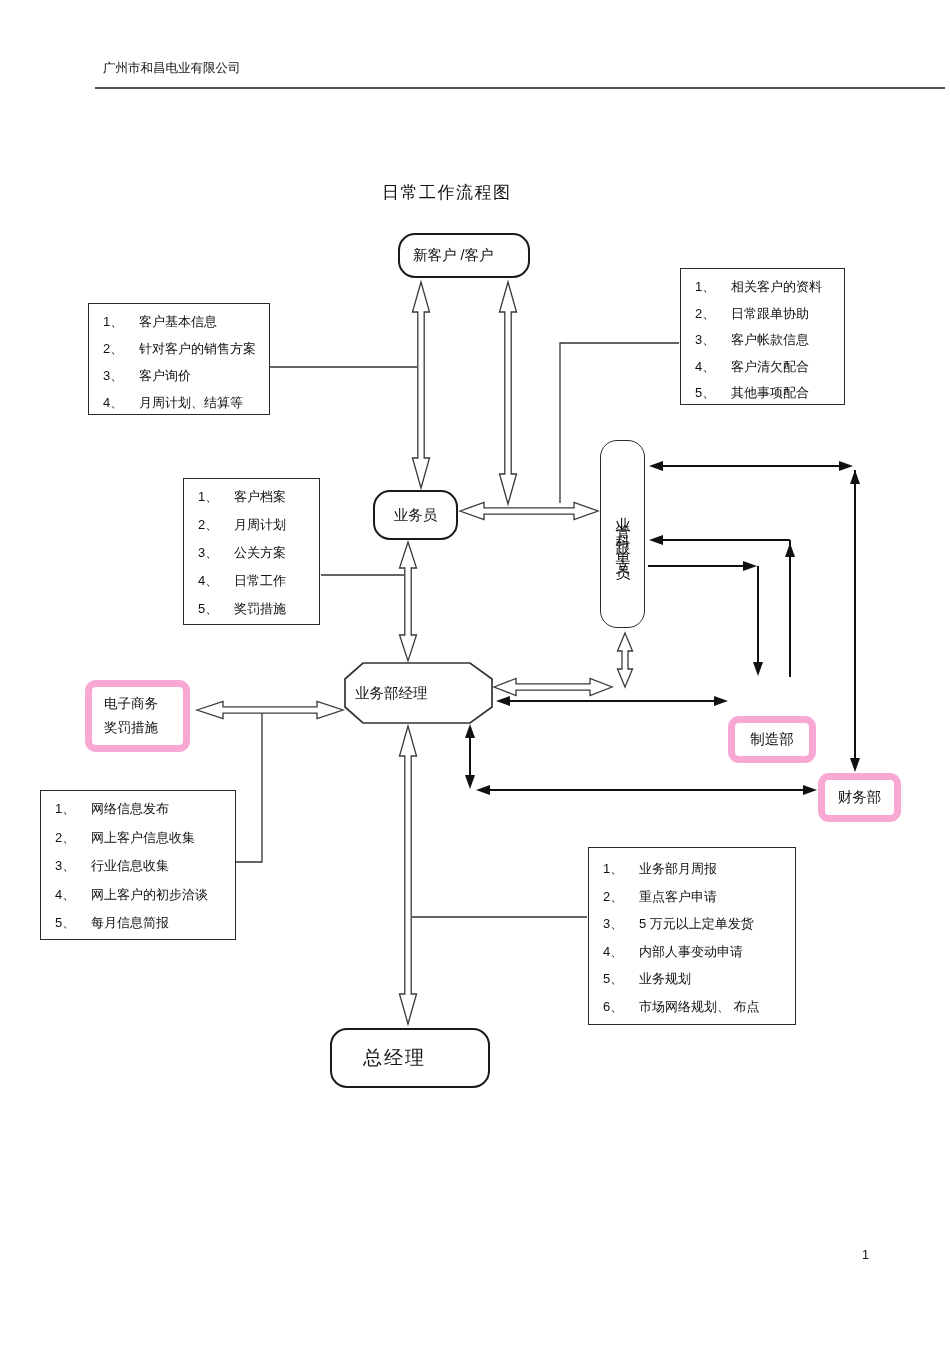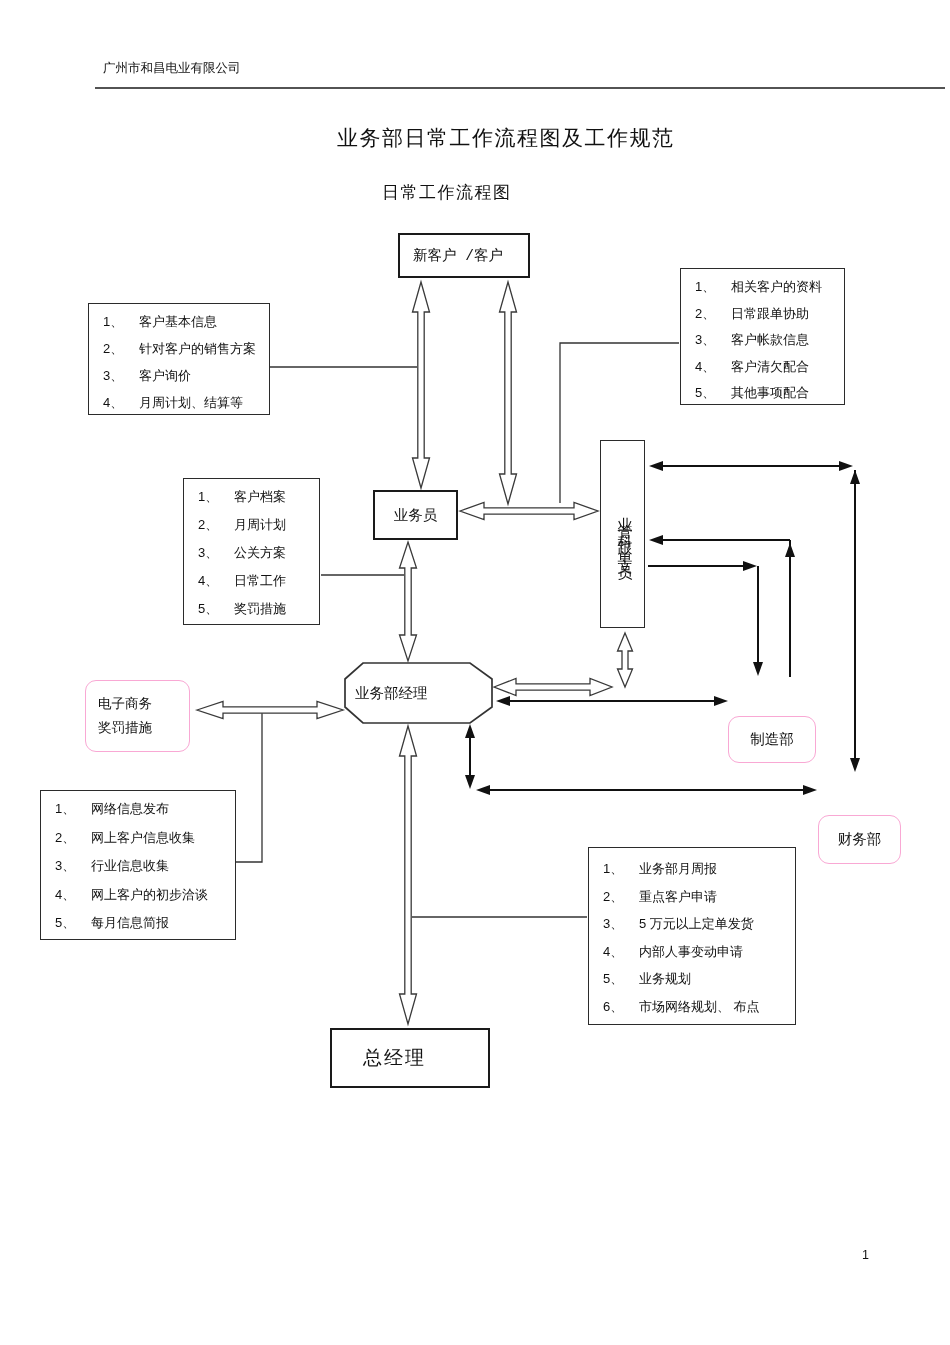--- a/index.html
+++ b/index.html
@@ -1,41 +1,40 @@
 <!DOCTYPE html>
 <html><head>
 <meta charset="utf-8">
 <style>
   html,body{margin:0;padding:0;background:#fff;}
   #page{position:relative;width:950px;height:1345px;background:#ffffff;overflow:hidden;
         font-family:"Liberation Sans",sans-serif;color:#111;}
   .abs{position:absolute;white-space:nowrap;}
-  .serif{font-family:Liberation Mono, monospace;text-align:center;}
+  .serif{font-family:Liberation Sans, sans-serif;text-align:center;}
   svg.overlay{position:absolute;left:0;top:0;pointer-events:none;}
   
-  .node{position:absolute;background:#fff;box-sizing:border-box;display:flex;align-items:center;}
+  .node{position:absolute;background:#fff;box-sizing:border-box;display:flex;align-items:center;border-radius:17px;}
   .rect2{border:2.2px solid #1a1a1a;}
   .rect15{border:1.6px solid #2b2b2b;}
-  .round{border:1px solid #f9a8d4;border-radius:11px;}
+  .round{border:7px solid #f9a8d4;border-radius:11px;}
   .listbox{position:absolute;background:#fff;box-sizing:border-box;border:1.6px solid #2b2b2b;
            padding-top:9px;padding-left:14px;}
   .listrow{display:flex;font-size:13px;color:#111;}
   .listrow .num{width:36px;flex:0 0 36px;}
   .vtext{writing-mode:vertical-rl;text-orientation:upright;letter-spacing:0.55em;
          font-size:15px;margin:0 auto;}
   .ctr{justify-content:center;}
 </style>
 </head>
 <body>
 
 <div id="page">
 
   <div class="abs serif" style="left:103px;top:60px;font-size:12.5px;">广州市和昌电业有限公司</div>
 
-  <div class="abs serif" style="left:337px;top:124px;font-size:21px;letter-spacing:1.5px;">业务部日常工作流程图及工作规范</div>
   <div class="abs serif" style="left:382px;top:181px;font-size:17px;letter-spacing:1.5px;">日常工作流程图</div>
 
   <svg class="overlay" width="950" height="1345" viewBox="0 0 950 1345">
 
     <line x1="95" y1="88" x2="945" y2="88" stroke="#1a1a1a" stroke-width="1.6"></line>
 
     <g stroke="#333" stroke-width="1.3" fill="none">
       <line x1="270" y1="367" x2="417" y2="367"></line>
       <polyline points="679,343 560,343 560,503"></polyline>
       <line x1="321" y1="575" x2="404" y2="575"></line>
@@ -117,21 +116,21 @@
     <div>
       <div>电子商务</div>
       <div>奖罚措施</div>
     </div>
   </div>
 
   <div class="node round serif ctr" style="left:728px;top:678px;width:88px;height:47px;font-size:14.5px;margin-top:38px;">
     <span>制造部</span>
   </div>
 
-  <div class="node round serif ctr" style="left:818px;top:773px;width:83px;height:49px;font-size:14.5px;margin-top:42px;">
+  <div class="node round serif ctr" style="left:818px;top:773px;width:83px;height:49px;font-size:14.5px;">
     <span>财务部</span>
   </div>
 
   <div class="node rect2 serif" style="left:330px;top:1028px;width:160px;height:60px;padding-left:31px;font-size:19px;letter-spacing:2px;">
     <span>总经理</span>
   </div>
 
   <div class="listbox" style="left:88px;top:303px;width:182px;height:112px;">
     <div class="listrow" style="height:27px">
       <span class="num">1、</span>

